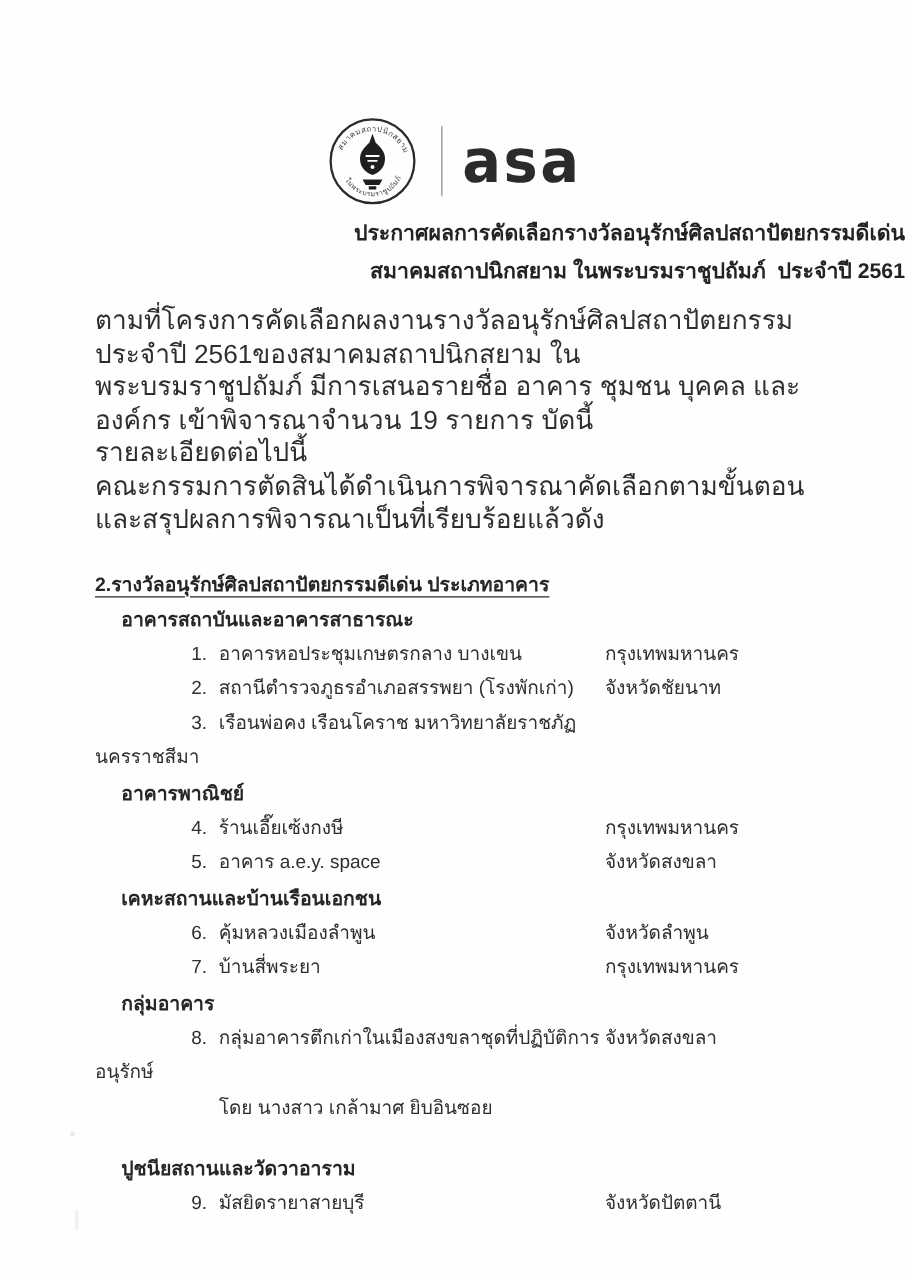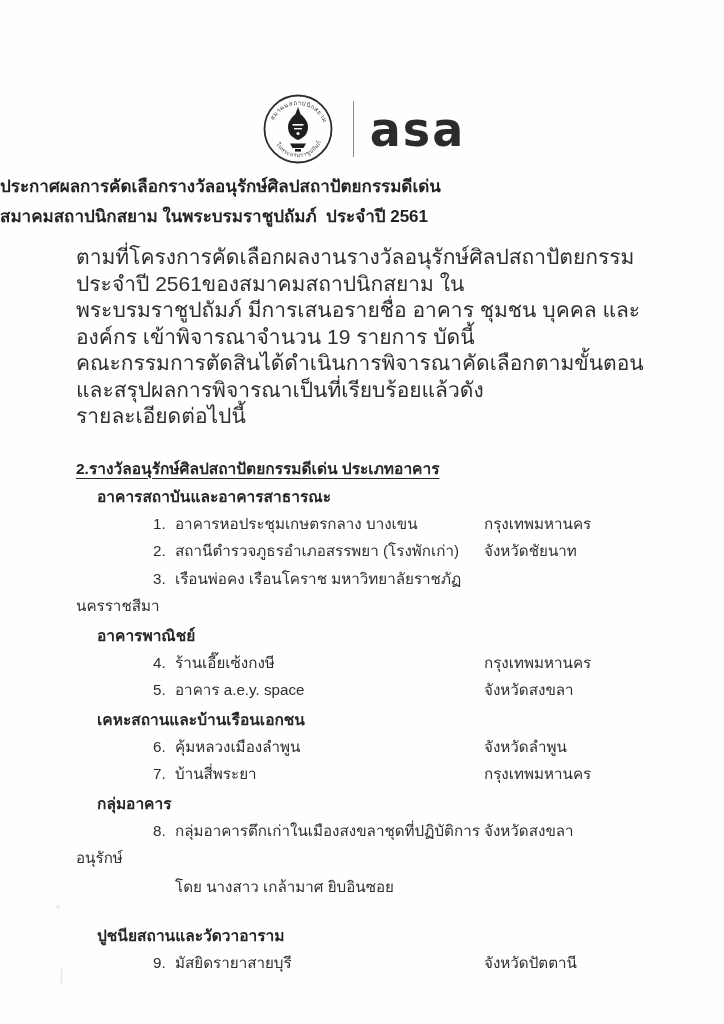--- a/index.html
+++ b/index.html
@@ -21,21 +21,21 @@
   .emblem { width:78px; height:74px; }
   .logo-divider { width:1px; height:56px; background:#8a8a8a; }
   .asa-wordmark {
     font-size:46px; font-weight:900; color:#2b2b2b;
     letter-spacing:2px; line-height:1;
     transform:scaleY(1.05);
     font-family:"DejaVu Sans","Liberation Sans",sans-serif;
   }
   
   .doc-title {
-    text-align:left; font-weight:bold; font-size:17px;
+    text-align:right; font-weight:bold; font-size:17px;
     color:#232323; line-height:30px; white-space:pre-wrap;
   }
   .doc-title.first { margin-top:6px; }
   
   .content { padding:0 76px; }
   .intro { margin-top:12px; }
   .intro-line {
     font-size:21px; line-height:26.5px; white-space:pre-wrap;
     color:#2e2e2e;
   }
@@ -93,22 +93,22 @@
   </div>
 
   <div class="doc-title first">ประกาศผลการคัดเลือกรางวัลอนุรักษ์ศิลปสถาปัตยกรรมดีเด่น</div>
   <div class="doc-title">สมาคมสถาปนิกสยาม ในพระบรมราชูปถัมภ์  ประจำปี 2561</div>
 
   <div class="content">
 
     <div class="intro">
       <div class="intro-line">ตามที่โครงการคัดเลือกผลงานรางวัลอนุรักษ์ศิลปสถาปัตยกรรม ประจำปี 2561ของสมาคมสถาปนิกสยาม ใน</div>
       <div class="intro-line">พระบรมราชูปถัมภ์ มีการเสนอรายชื่อ อาคาร ชุมชน บุคคล และองค์กร เข้าพิจารณาจำนวน 19 รายการ บัดนี้</div>
+      <div class="intro-line">รายละเอียดต่อไปนี้</div>
       <div class="intro-line">คณะกรรมการตัดสินได้ดำเนินการพิจารณาคัดเลือกตามขั้นตอนและสรุปผลการพิจารณาเป็นที่เรียบร้อยแล้วดัง</div>
-      <div class="intro-line">รายละเอียดต่อไปนี้</div>
     </div>
 
     <div class="section-heading">2.รางวัลอนุรักษ์ศิลปสถาปัตยกรรมดีเด่น ประเภทอาคาร</div>
 
     <div class="group-title">อาคารสถาบันและอาคารสาธารณะ</div>
     <div class="item-row">
       <span class="item-num">1.</span>
       <span class="item-name">อาคารหอประชุมเกษตรกลาง บางเขน</span>
       <span class="item-prov">กรุงเทพมหานคร</span>
     </div>

